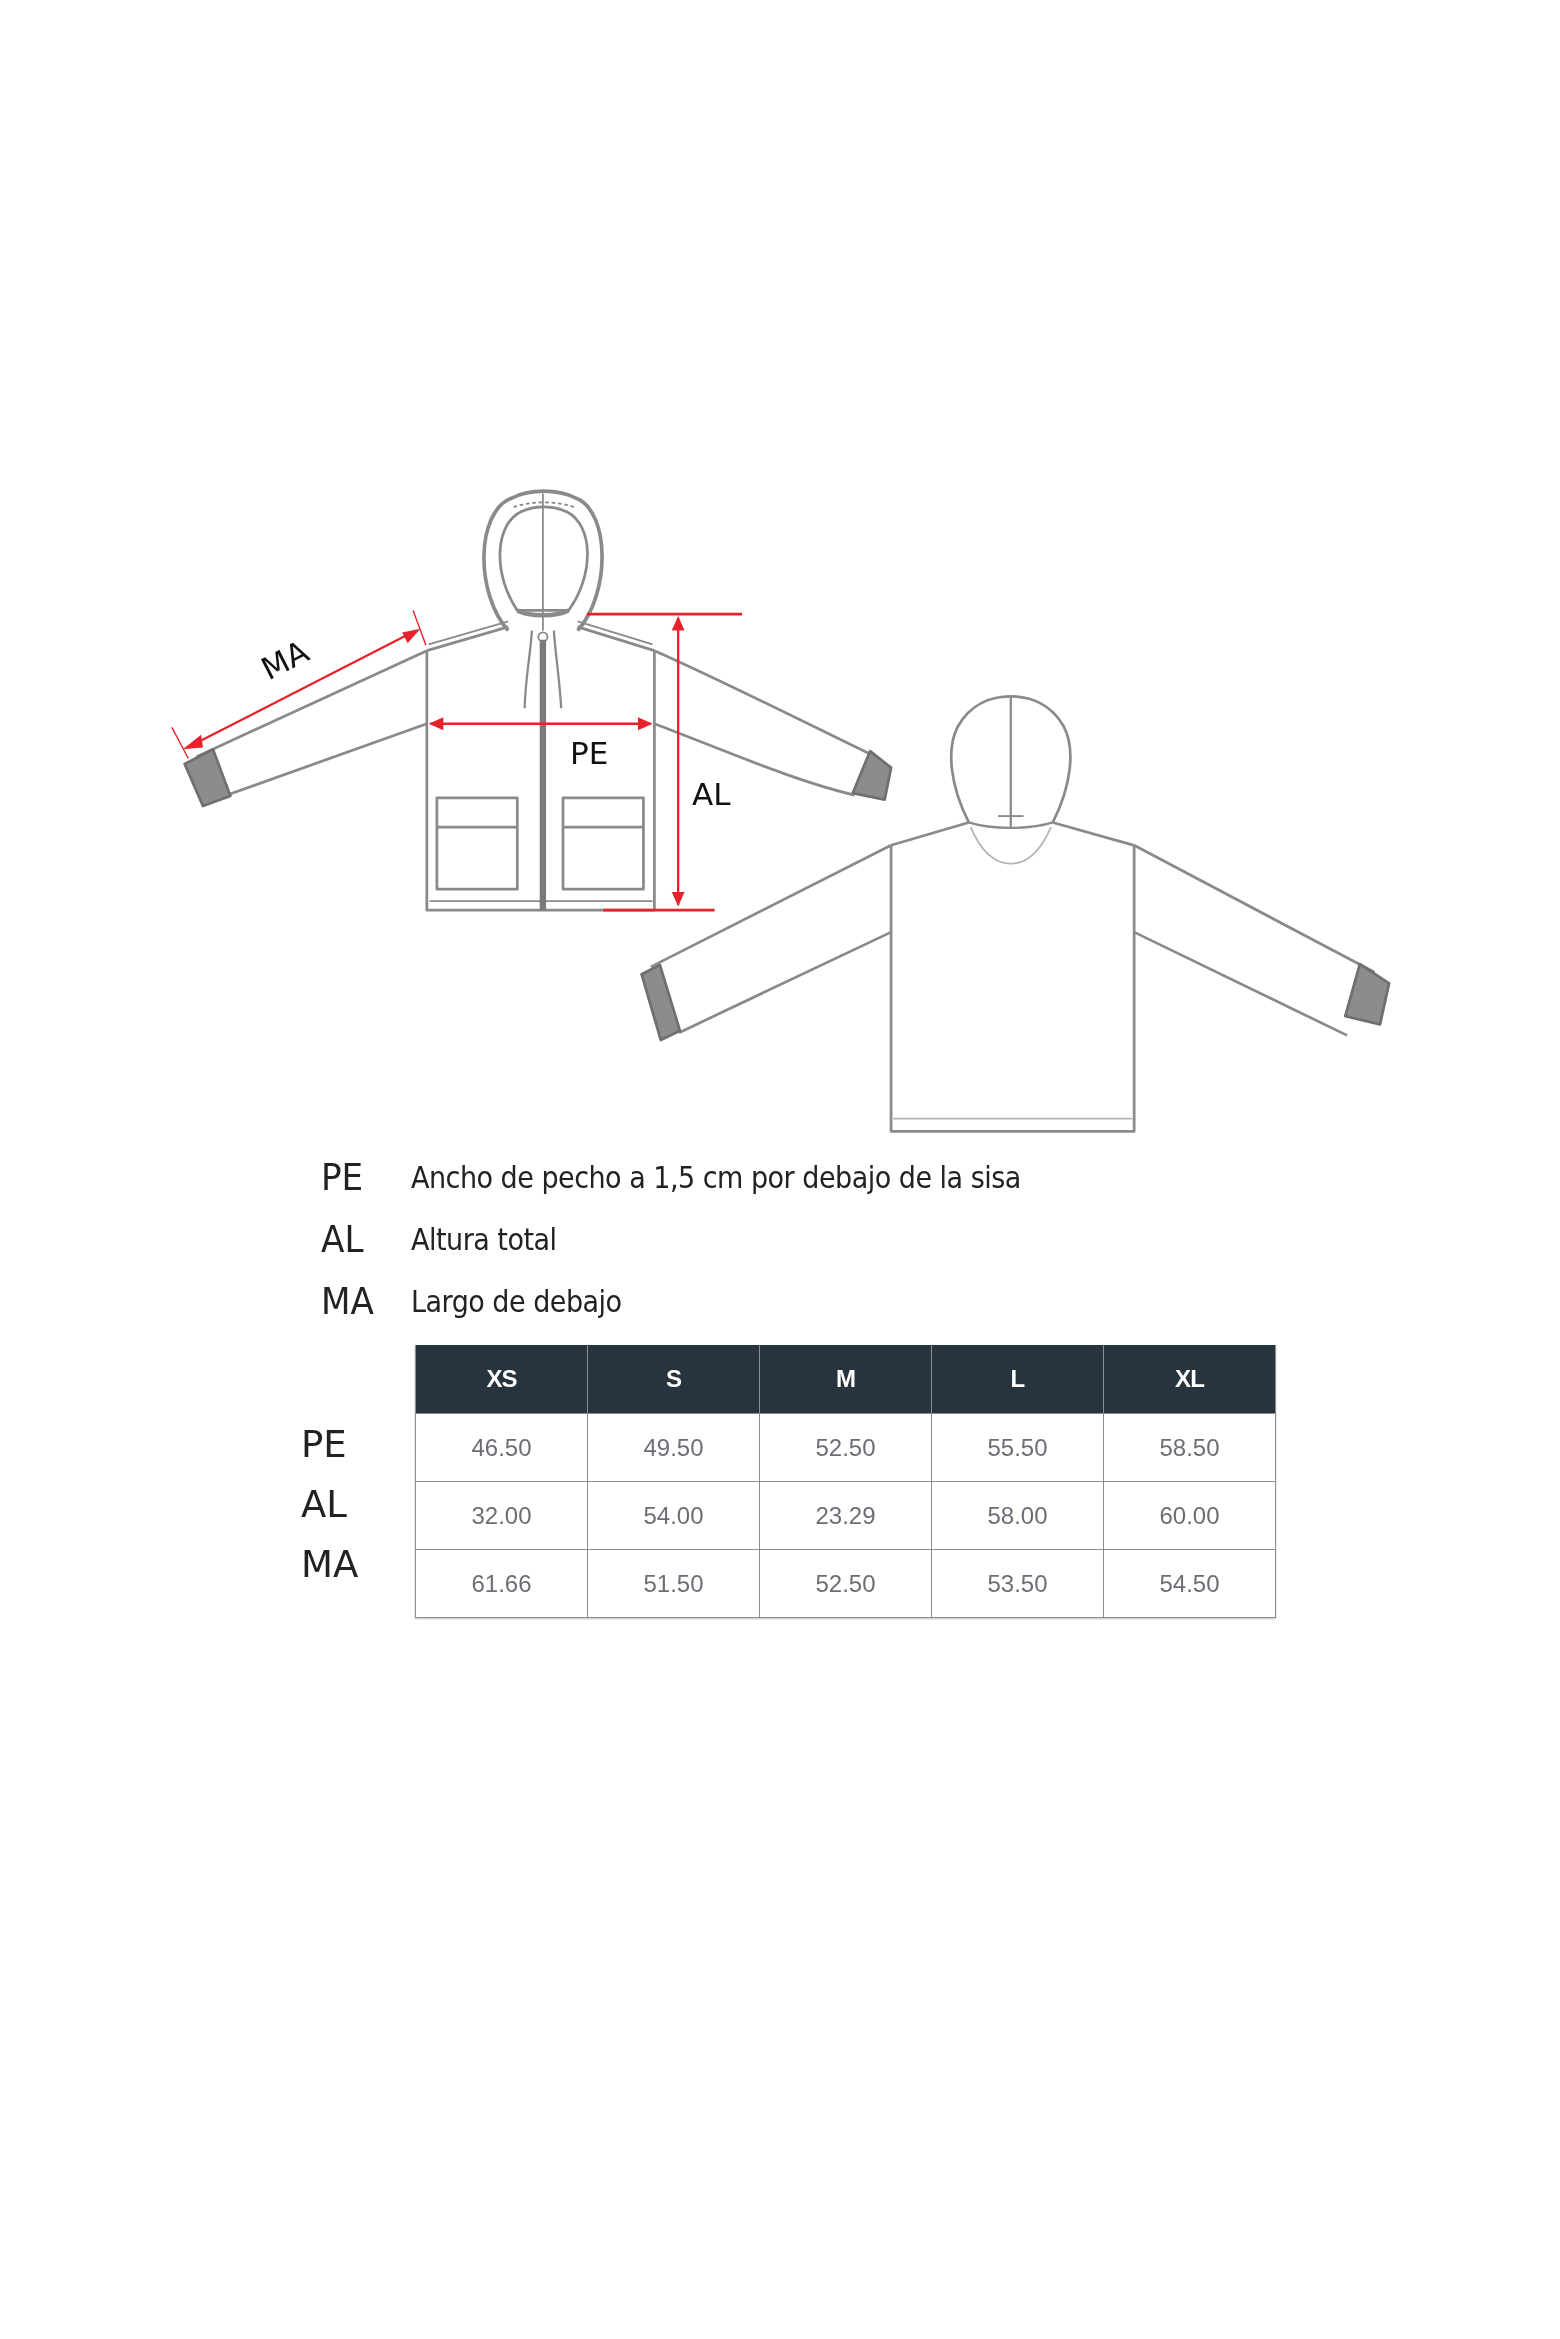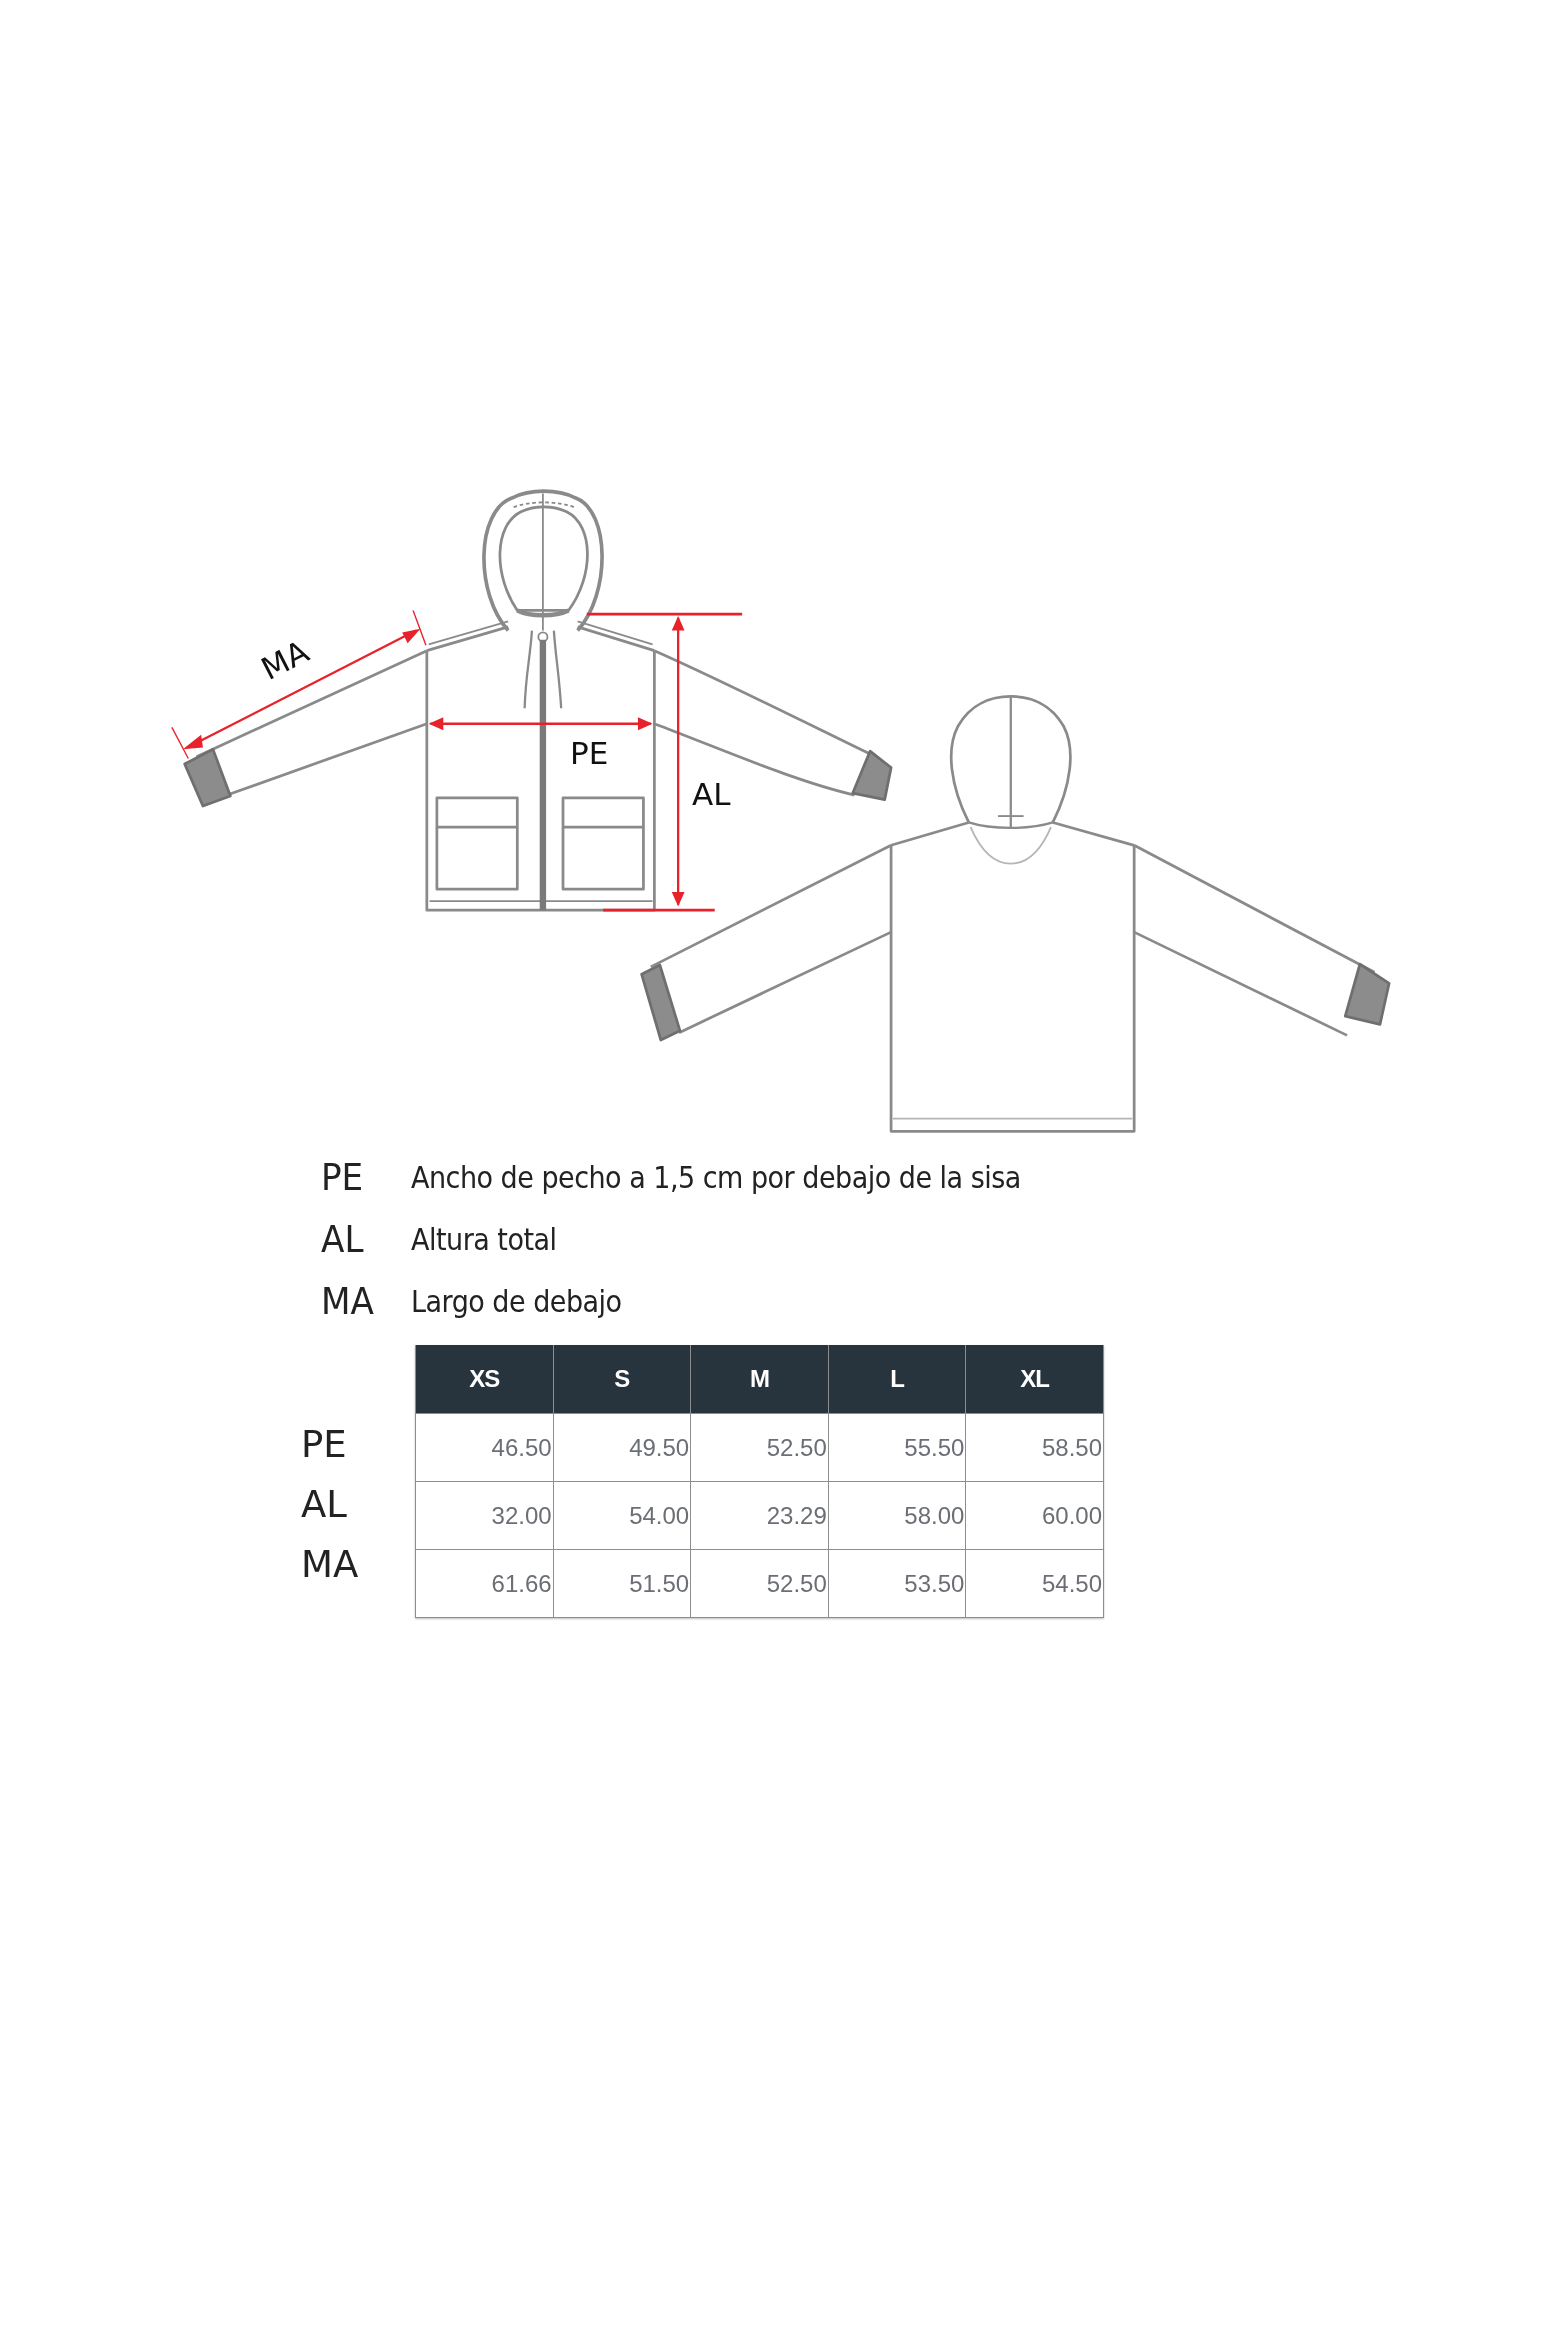--- a/index.html
+++ b/index.html
@@ -5,23 +5,23 @@
   html,body{margin:0;padding:0;background:#ffffff;}
   body{width:1561px;height:2339px;position:relative;overflow:hidden;font-family:"Liberation Sans","DejaVu Sans",sans-serif;}
   #drawing{position:absolute;left:0;top:0;width:1561px;height:1188px;}
   .lbl{position:absolute;color:#111;font-family:"DejaVu Sans","Liberation Sans",sans-serif;font-size:31px;line-height:1;}
   .legend{position:absolute;left:321px;top:1146px;}
   .legend-row{display:flex;align-items:center;height:62px;}
   .legend-code{width:90px;font-size:38px;color:#222;font-family:"DejaVu Sans Condensed","DejaVu Sans","Liberation Sans",sans-serif;}
   .legend-desc{font-size:30px;color:#222;font-family:"DejaVu Sans Condensed","DejaVu Sans","Liberation Sans",sans-serif;letter-spacing:-0.5px;}
   .row-labels{position:absolute;left:301px;top:1414px;}
   .row-label{height:60px;display:flex;align-items:center;font-size:37px;color:#222;font-family:"DejaVu Sans","Liberation Sans",sans-serif;}
-  table.size{position:absolute;left:415px;top:1345px;width:689px;border-collapse:collapse;box-shadow:0 0.9px 1.8px rgba(0,0,0,0.25);}
+  table.size{position:absolute;left:415px;top:1345px;width:861px;border-collapse:collapse;box-shadow:0 0.9px 1.8px rgba(0,0,0,0.25);}
   table.size th{background:#27333d;color:#fff;height:66px;font-size:24px;font-weight:bold;border:1.8px solid #8d8d8d;border-top:none;letter-spacing:-0.9px;font-family:"Liberation Sans",sans-serif;}
-  table.size td{height:65px;text-align:right;font-size:24px;color:#6b6f75;border:1.8px solid #8d8d8d;font-family:"Liberation Sans",sans-serif;}
+  table.size td{height:65px;text-align:center;font-size:24px;color:#6b6f75;border:1.8px solid #8d8d8d;font-family:"Liberation Sans",sans-serif;}
 </style>
 </head>
 <body>
 
 <svg id="drawing" viewBox="0 0 1708 1300" xmlns="http://www.w3.org/2000/svg">
   <g fill="none" stroke="#8a8a8a" stroke-width="3" stroke-linejoin="round">
 
     <g>
 
       <path d="M556,690 C520,650 520,560 560,545 C580,535 610,535 630,545 C668,560 668,650 632,690" stroke-width="4"></path>

